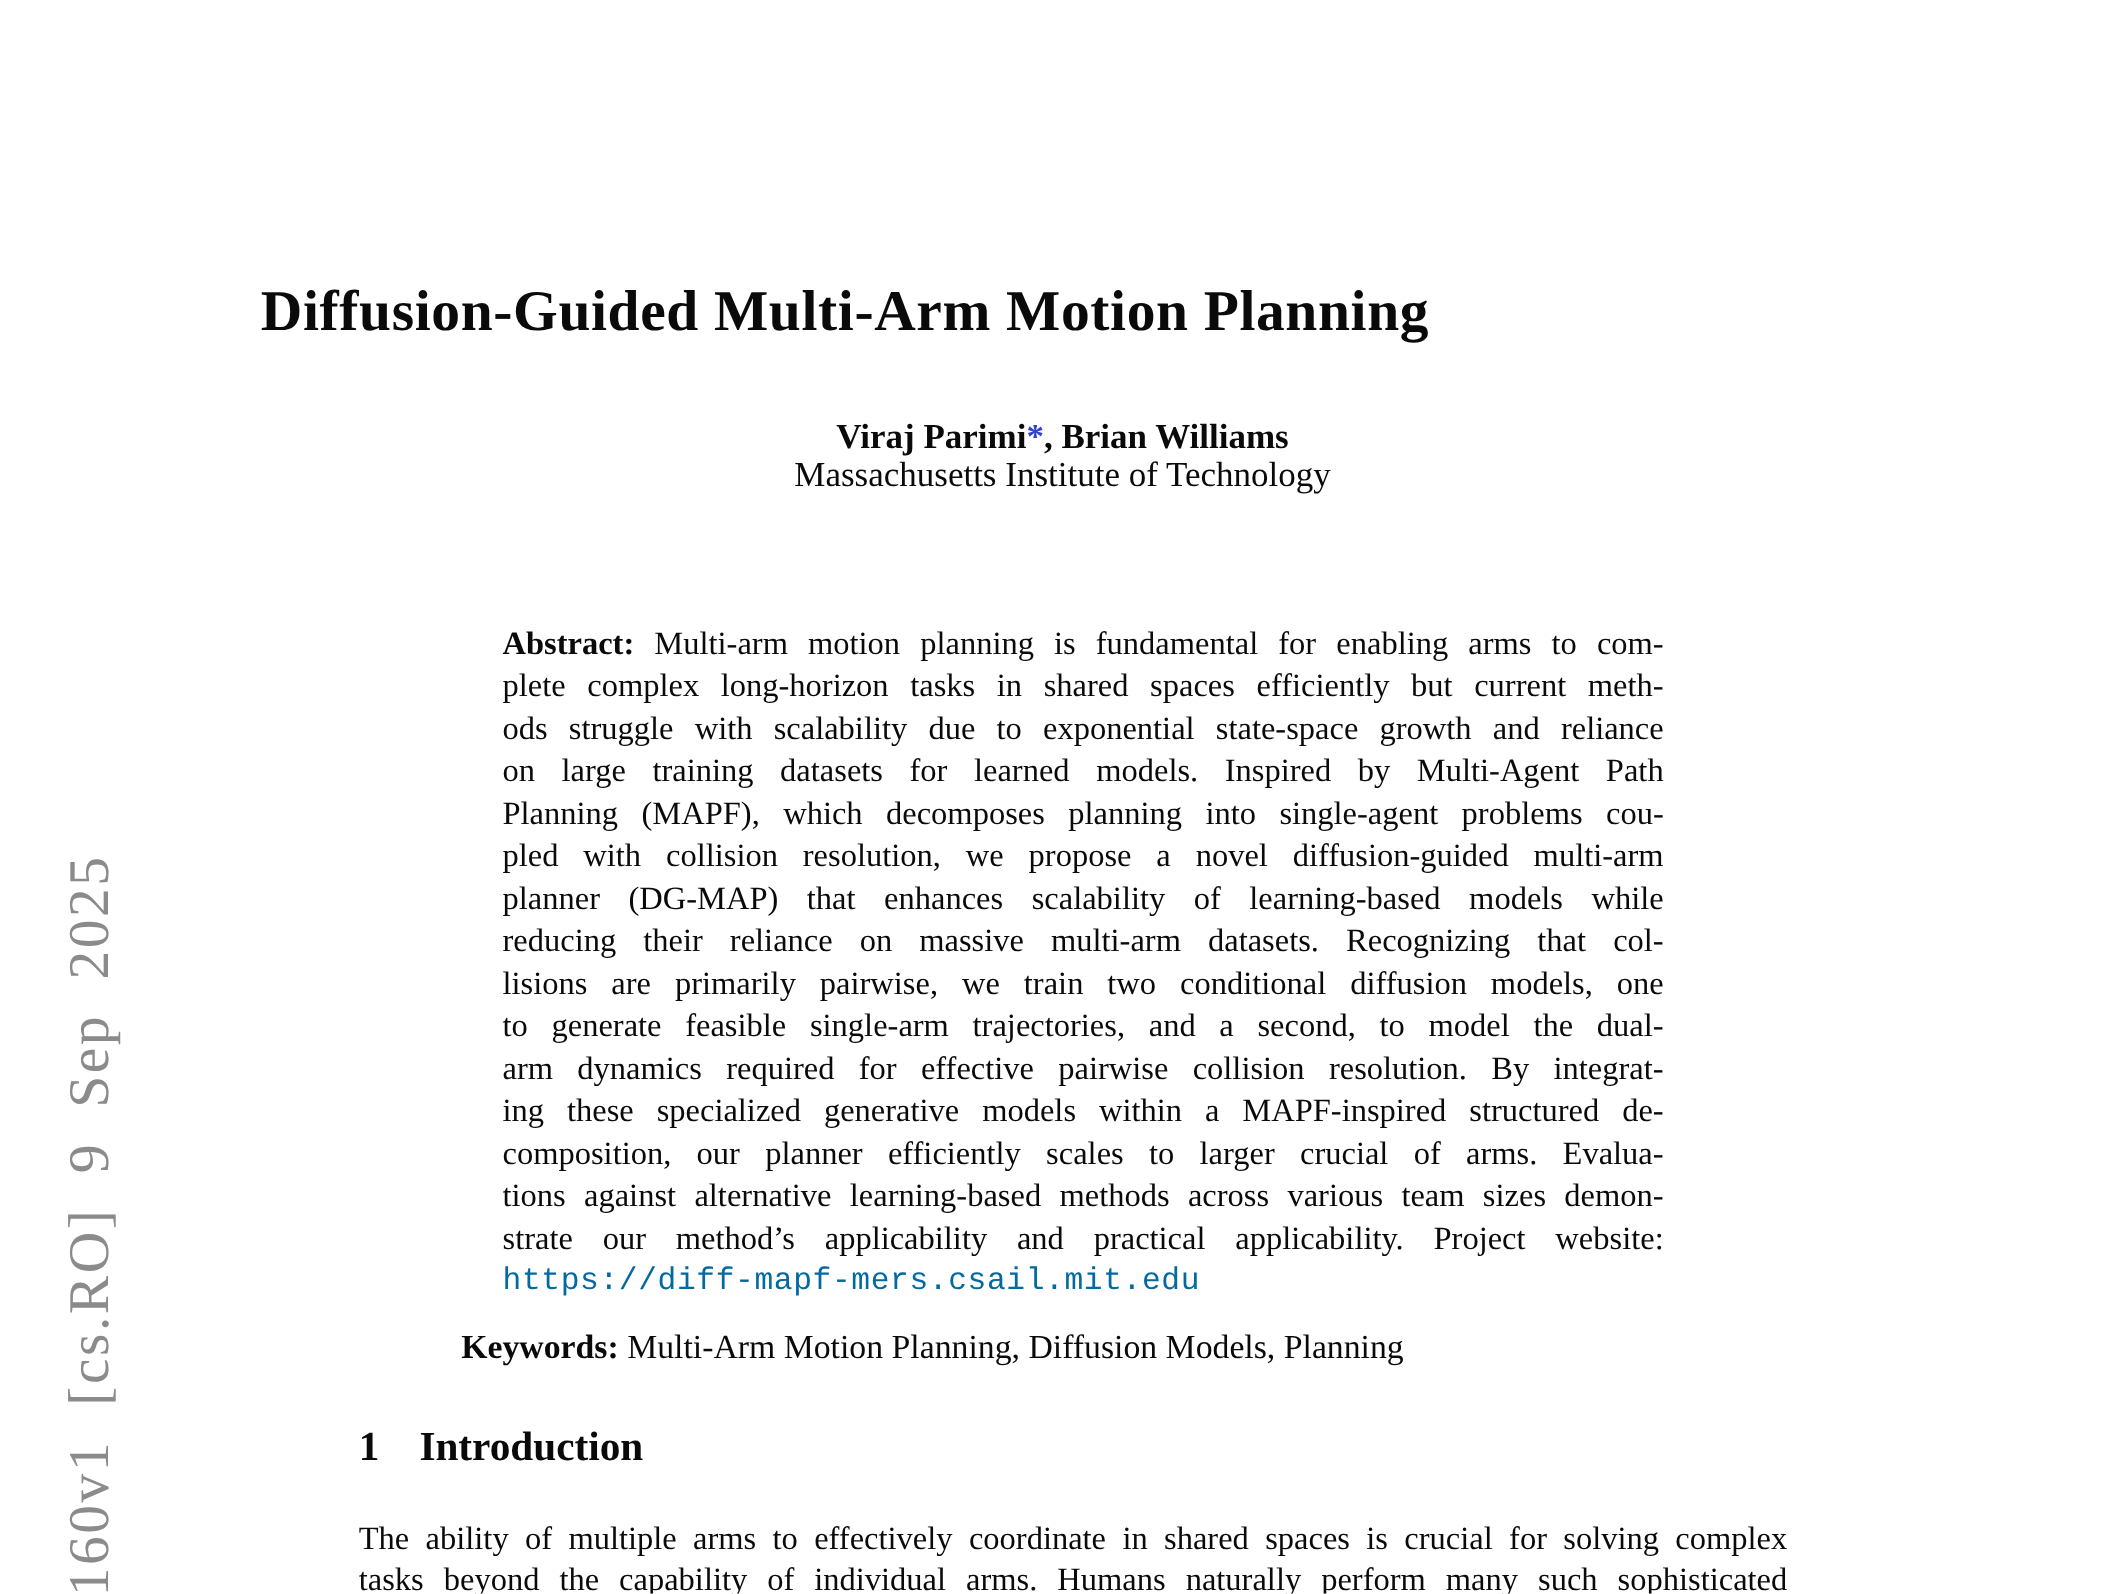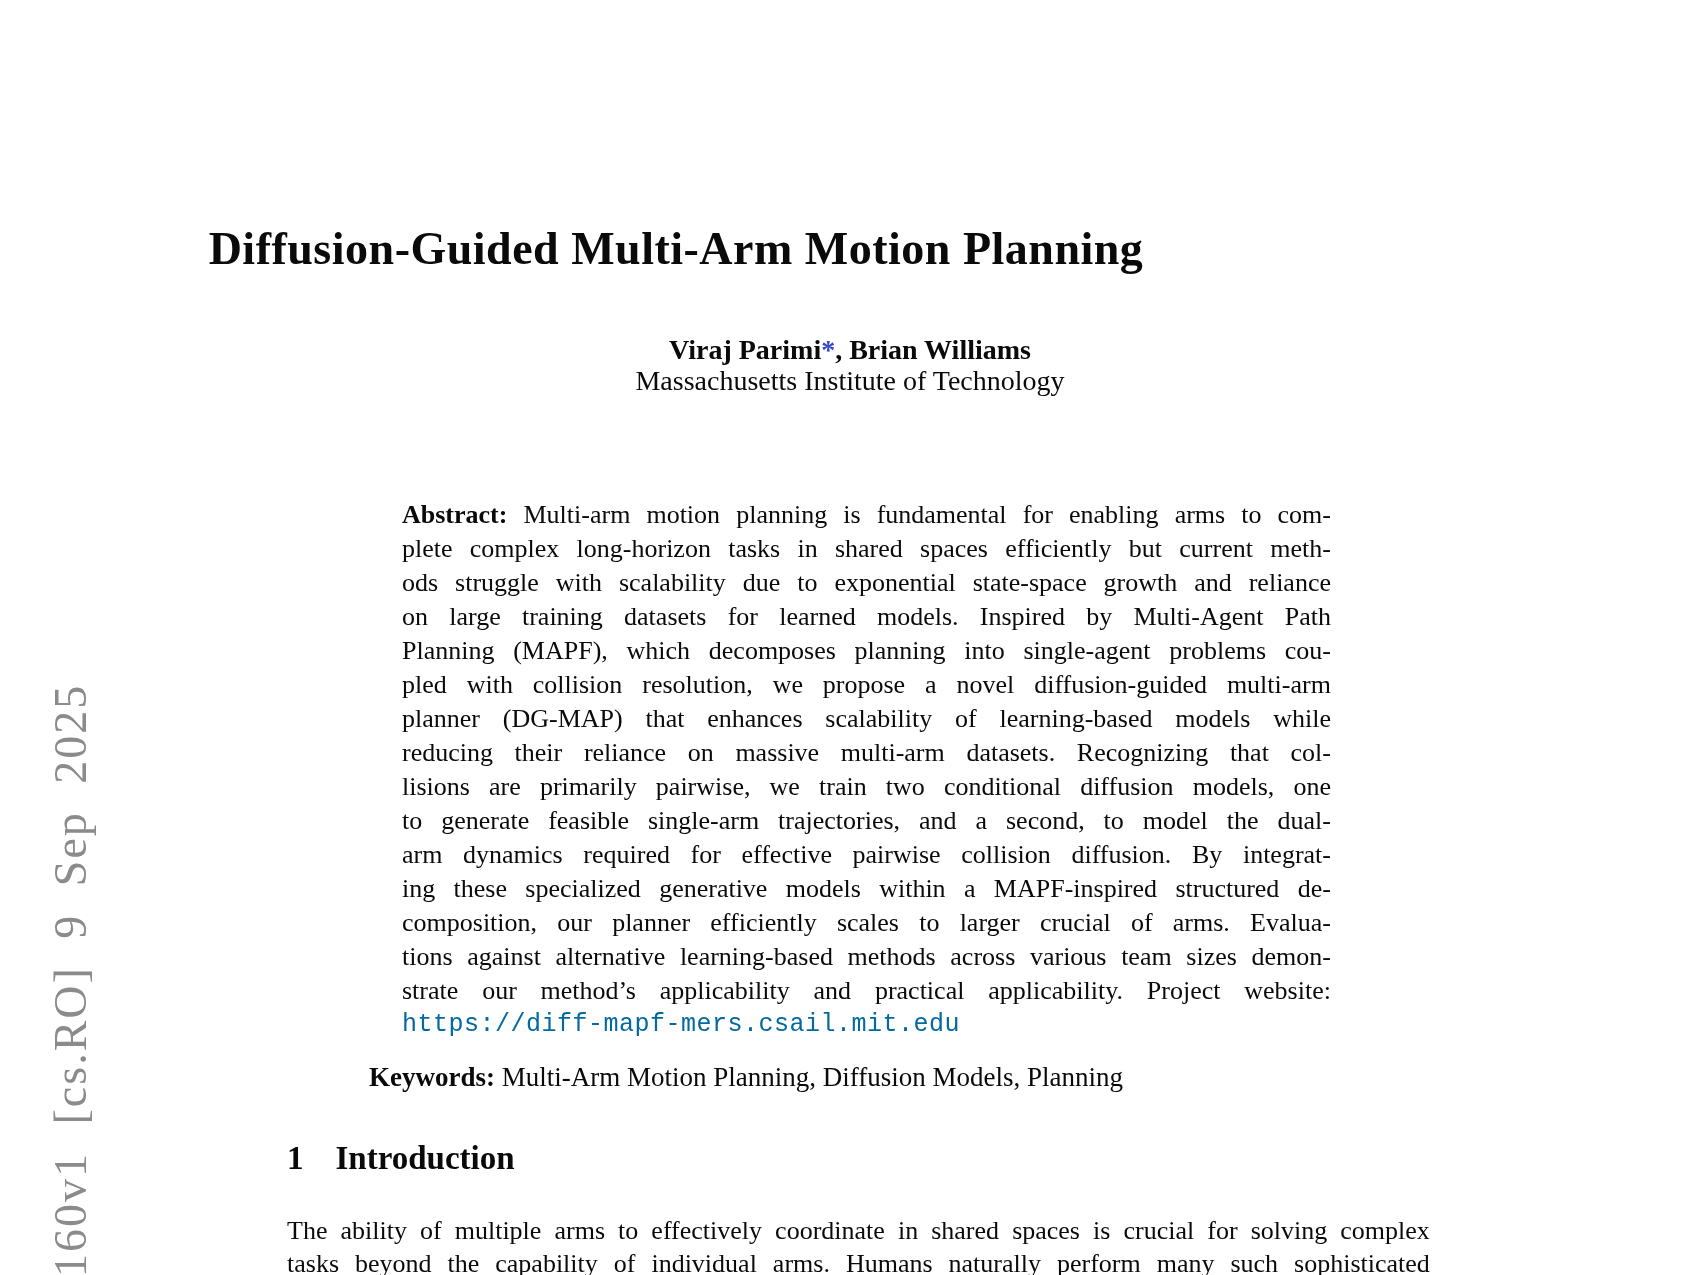--- a/index.html
+++ b/index.html
@@ -224,21 +224,21 @@
         <span>dual-</span>
       </div>
     <div class="jline">
         <span>arm</span>
         <span>dynamics</span>
         <span>required</span>
         <span>for</span>
         <span>effective</span>
         <span>pairwise</span>
         <span>collision</span>
-        <span>diffusion.</span>
+        <span>resolution.</span>
         <span>By</span>
         <span>integrat-</span>
       </div>
     <div class="jline">
         <span>ing</span>
         <span>these</span>
         <span>specialized</span>
         <span>generative</span>
         <span>models</span>
         <span>within</span>

